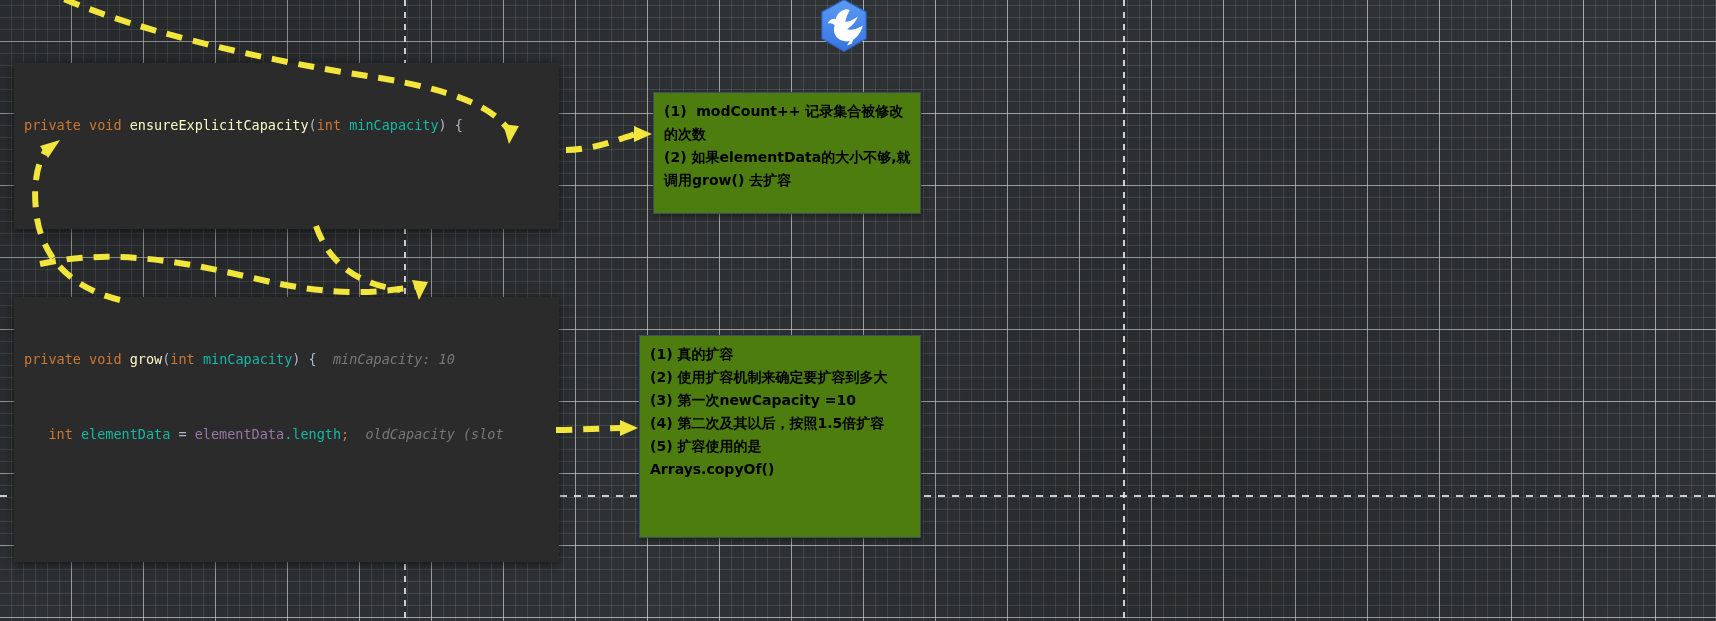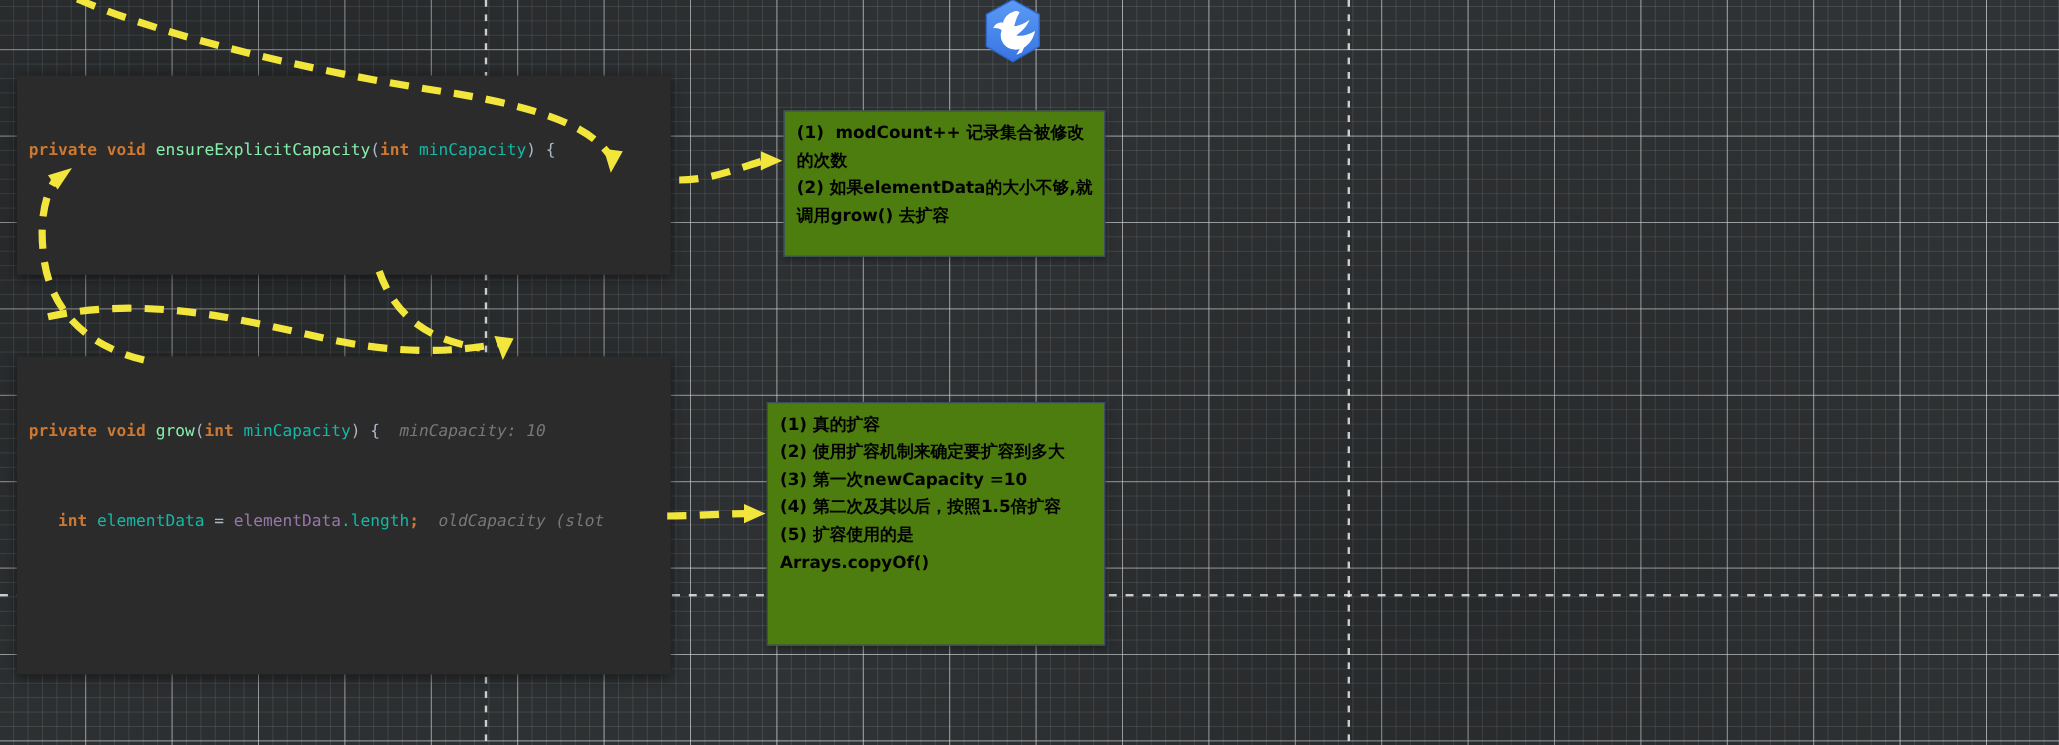--- a/index.html
+++ b/index.html
@@ -59,22 +59,22 @@
     font-family:"DejaVu Sans Mono","Liberation Mono",monospace;
     font-size:13.5px;
     line-height:25px;
     white-space:pre;
     overflow:hidden;
     box-shadow:0 2px 10px rgba(0,0,0,.55);
   }
   .code .ln { padding-left:10px; height:25px; }
 
   
-  .kw   { color:#cc7832; font-weight:bold; }
-  .meth { color:#86efac; }
+  .kw   { color:#cc7832; font-weight:normal; }
+  .meth { color:#fef9c3; }
   .fld  { color:#9876aa; }
   .cmt  { color:#808080; }
   .hint { color:#787878; font-style:italic; }
   .txt  { color:#14b8a6; }
 
   #code1 { left:14px; top:63px; width:545px; height:166px; }
   #code2 { left:14px; top:297px; width:545px; height:265px; }
 
   
   .note {

